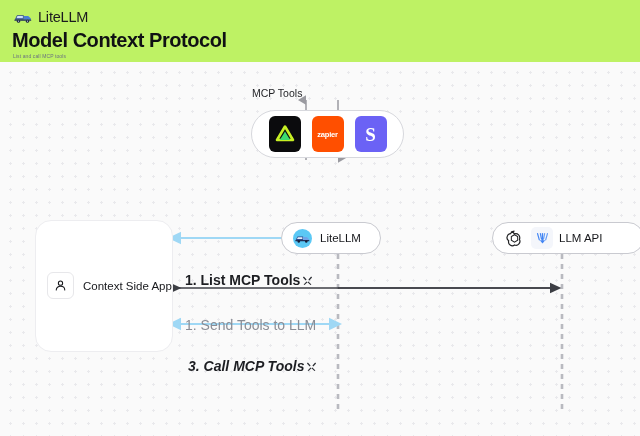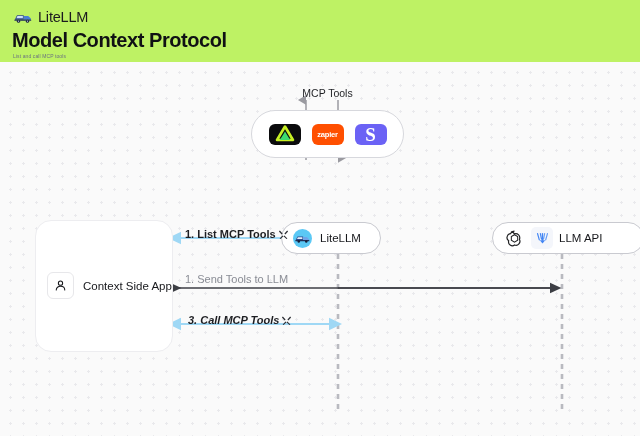--- a/index.html
+++ b/index.html
@@ -82,42 +82,41 @@
     width: 640px;
     height: 374px;
   }
 
   
   .mcp-title {
     position: absolute;
     left: 0;
     top: -24px;
     width: 100%;
-    text-align: center;
     font-size: 10.5px;
     color: #1f2024;
   }
   .mcp-card {
     position: absolute;
     left: 251px;
     top: 48px;
     width: 153px;
     height: 48px;
     border: 1.3px solid #d7d8dd;
     border-radius: 24px;
     background: #ffffff;
     box-sizing: border-box;
     display: flex;
     align-items: center;
     justify-content: center;
     gap: 11px;
   }
   .tool-tile {
     width: 32px;
-    height: 21px;
+    height: 36px;
     border-radius: 6px;
     display: flex;
     align-items: center;
     justify-content: center;
     overflow: hidden;
     flex: none;
   }
   .tile-linear { background: #0b0b0d; }
   .tile-zapier { background: #ff4f00; }
   .tile-slack  { background: #6b62f5; }
@@ -223,25 +222,26 @@
   }
   .client-label {
     font-size: 11.5px;
     color: #17181c;
     white-space: nowrap;
   }
 
   
   .flow-label {
     position: absolute;
-    font-size: 11px;
+    font-size: 14px;
     white-space: nowrap;
     display: flex;
     align-items: center;
     gap: 2px;
+    margin-top: 44px;
   }
   .flow-label.dark { color: #1d1e22; font-weight: bold; }
   .flow-label.muted { color: #8a8d95; }
   .wrench {
     display: inline-block;
     width: 11px;
     height: 11px;
   }
   #label-1 { left: 185px; top: 166px; }
   #label-2 { left: 185px; top: 211px; }

